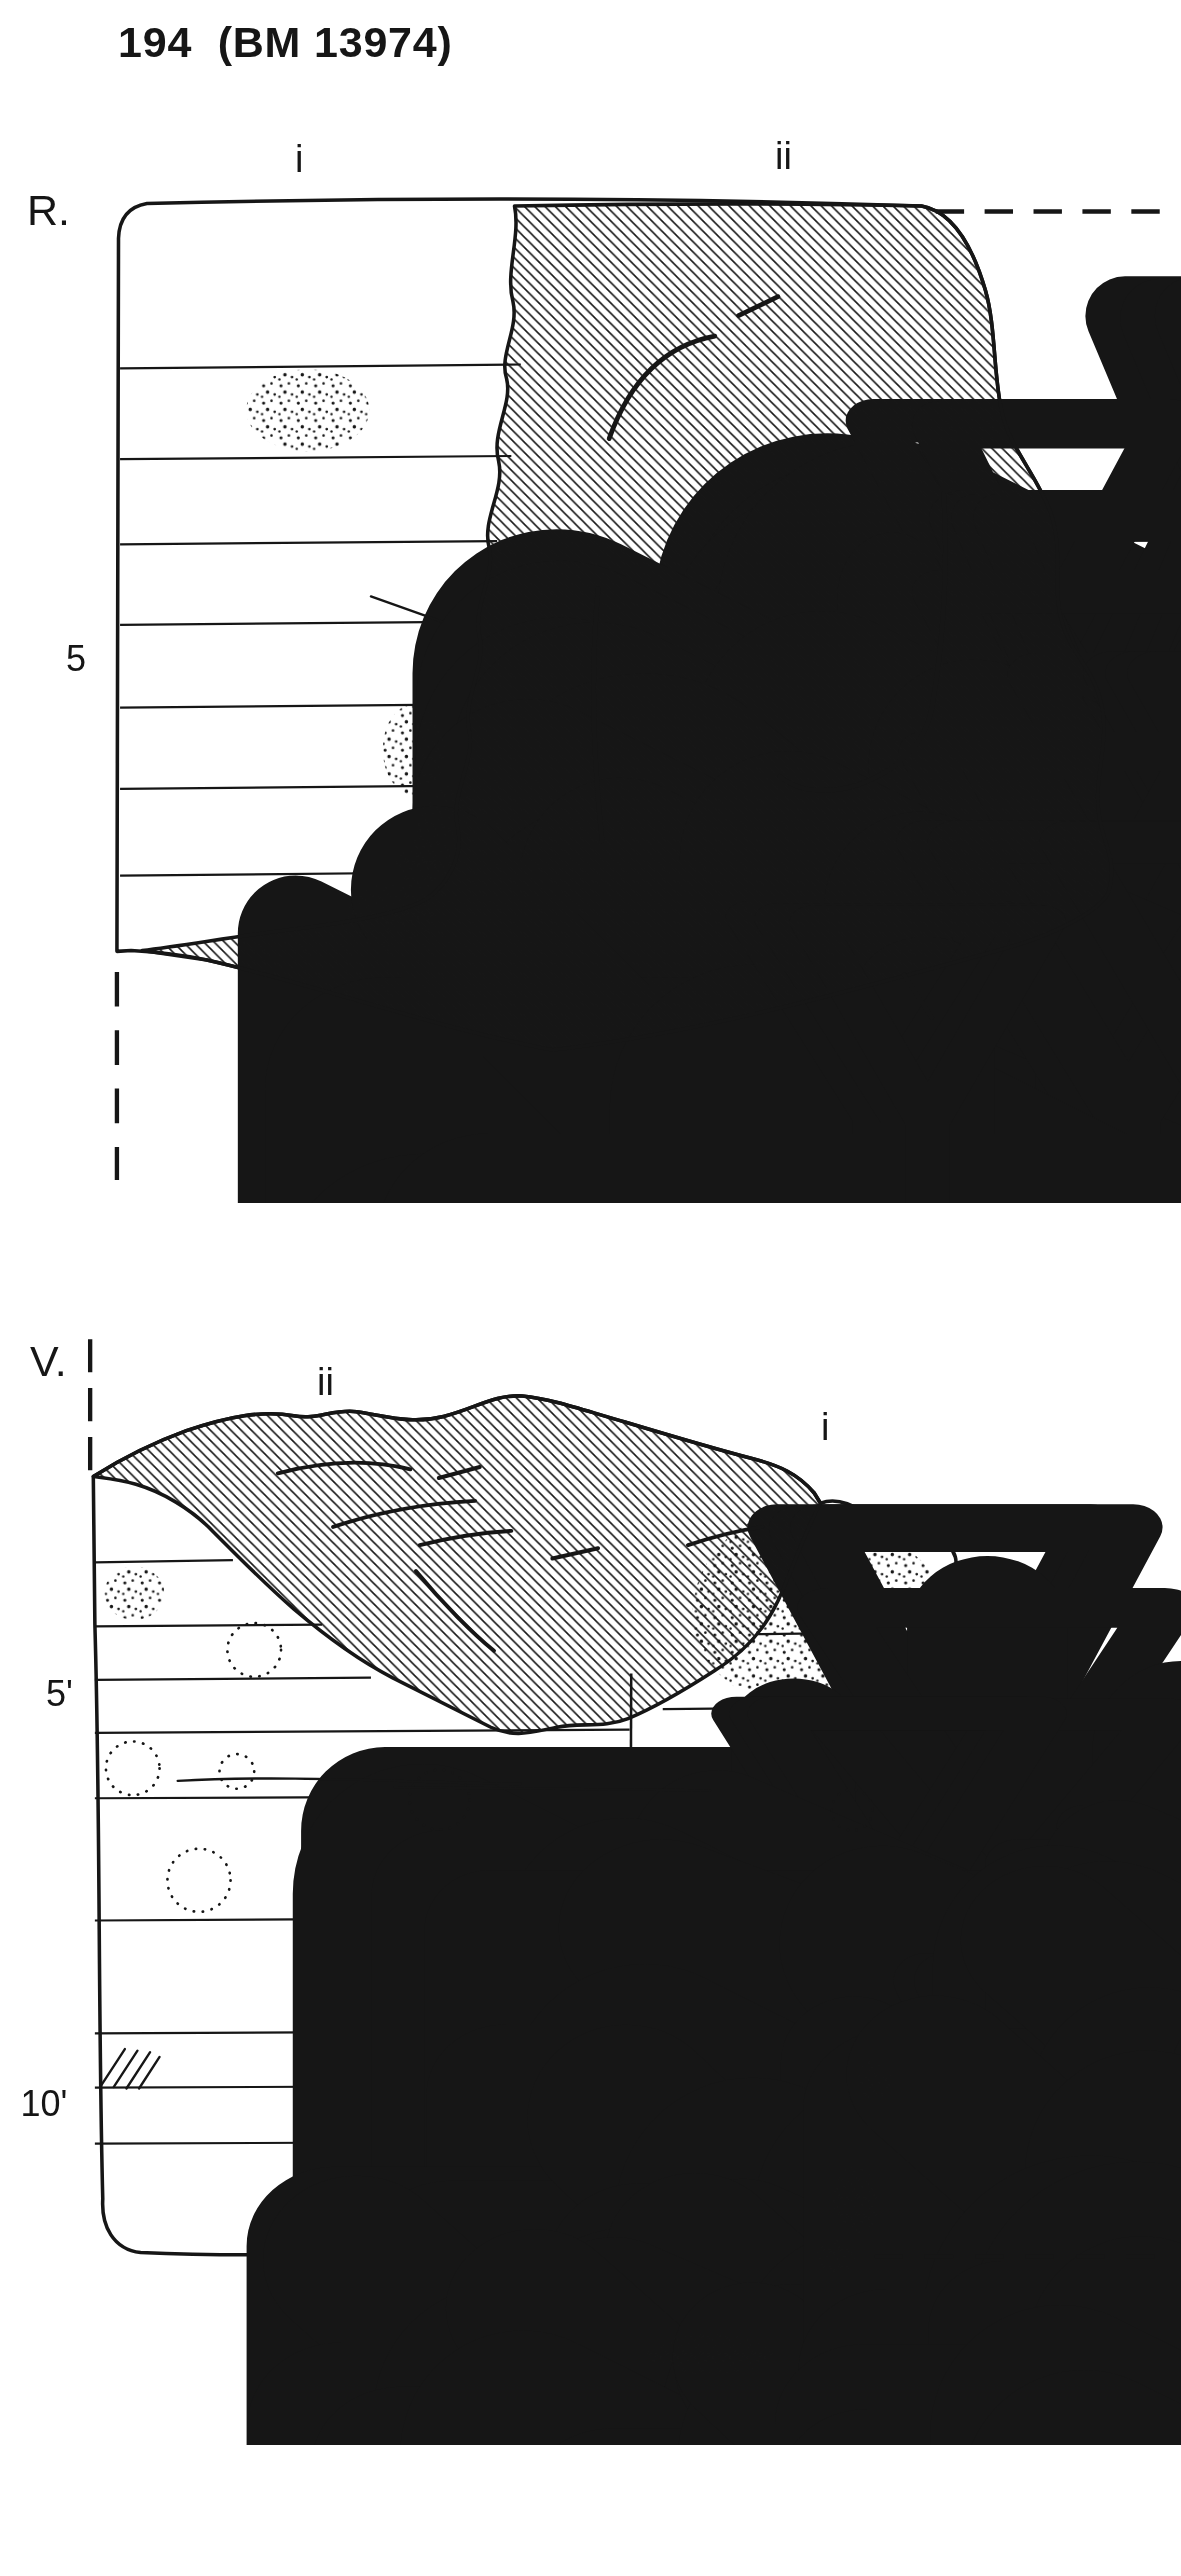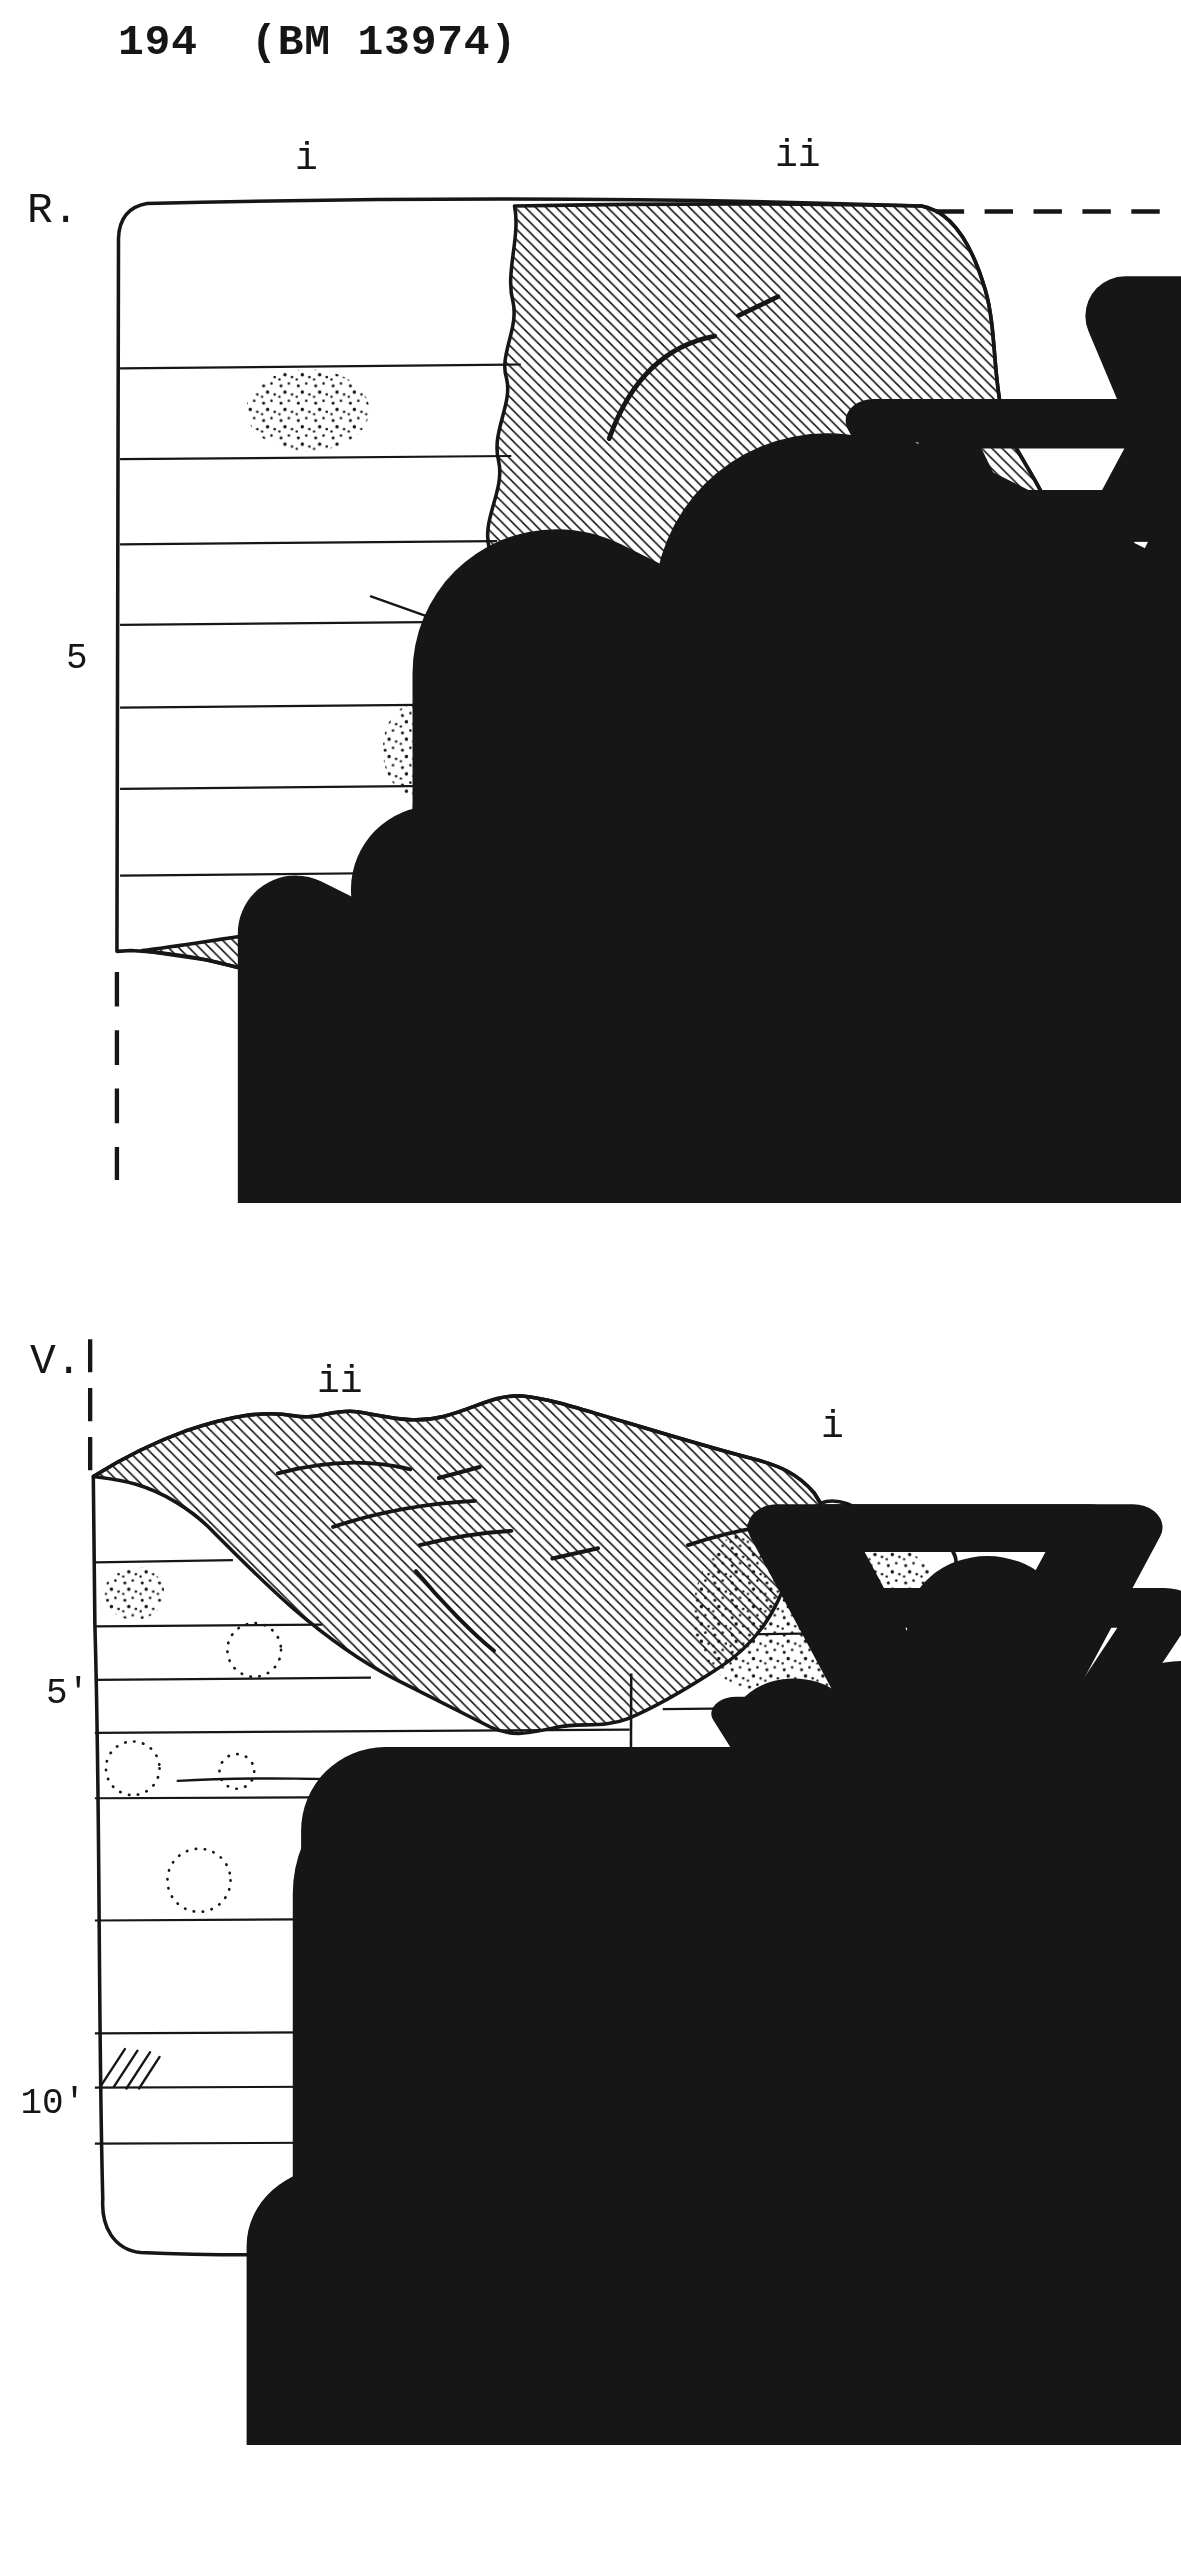--- a/index.html
+++ b/index.html
@@ -3,21 +3,21 @@
 <meta charset="utf-8">
 <style>
   html,body{margin:0;padding:0;}
   body{background:#9a9a9a;}
   .page{
     position:relative;
     width:1182px;height:2576px;
     margin:0 auto;
     background:var(--paper,#ffffff);
     color:var(--ink,#161616);
-    font-family:Liberation Mono, monospace;
+    font-family:Liberation Sans, sans-serif;
     overflow:hidden;
   }
   .lbl{position:absolute;line-height:1;white-space:pre;color:var(--ink,#161616);}
   .title{font-size:43px;font-weight:bold;letter-spacing:0.8px;}
   .side{font-size:43px;}
   .col{font-size:38px;}
   .num{font-size:36px;}
   svg{position:absolute;left:0;top:0;}
   .outline{fill:#ffffff;stroke:currentColor;stroke-width:4.5;stroke-linejoin:round;}
   .rule{stroke:currentColor;stroke-width:2.8;fill:none;}

